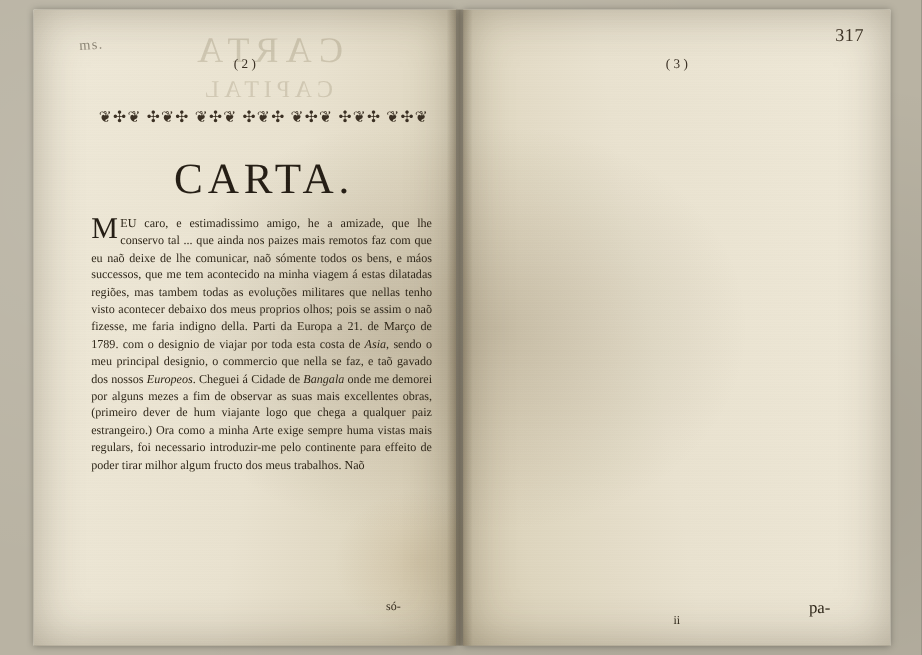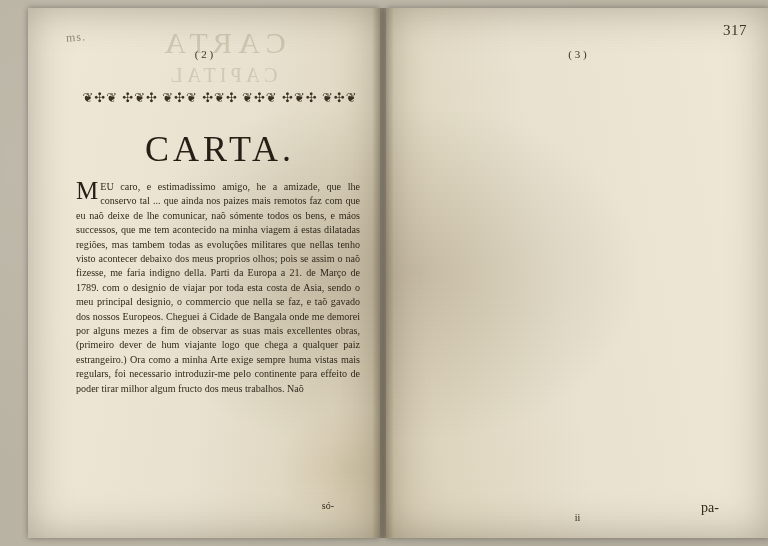--- a/index.html
+++ b/index.html
@@ -36,21 +36,20 @@
     background:
       radial-gradient(ellipse at 85% 50%, rgba(120,105,80,0.28), rgba(0,0,0,0) 45%),
       linear-gradient(100deg, #efe9d8 0%, #e9e2cf 55%, #ddd4bd 85%, #cfc5ab 100%);
   }
   .page-right {
     left: 386px;
     width: 356px;
     background:
       radial-gradient(ellipse at 8% 50%, rgba(120,105,80,0.25), rgba(0,0,0,0) 45%),
       linear-gradient(260deg, #efe9d8 0%, #e9e2cf 55%, #ded5be 85%, #d2c8ae 100%);
-    padding-left: 27px;
   }
   
   .gutter {
     position: absolute;
     top: 8px;
     left: 372px;
     width: 22px;
     height: 530px;
     background: linear-gradient(90deg, rgba(70,58,38,0.00) 0%, rgba(70,58,38,0.30) 35%, rgba(60,50,32,0.42) 50%, rgba(70,58,38,0.28) 65%, rgba(70,58,38,0.00) 100%);
     pointer-events: none;
@@ -166,21 +165,21 @@
     hyphens: manual;
   }
   .dropcap {
     float: left;
     font-size: 25px;
     line-height: 19px;
     padding: 1px 2px 0 0;
     font-family: "Liberation Serif", serif;
     color: #241d14;
   }
-  .ital { }
+  .ital { font-style: italic; }
   .catchword-left {
     position: absolute;
     right: 46px;
     top: 492px;
     font-size: 10px;
     color: #2e2619;
     font-family: "Liberation Serif", serif;
   }
   .catchword-right {
     position: absolute;

